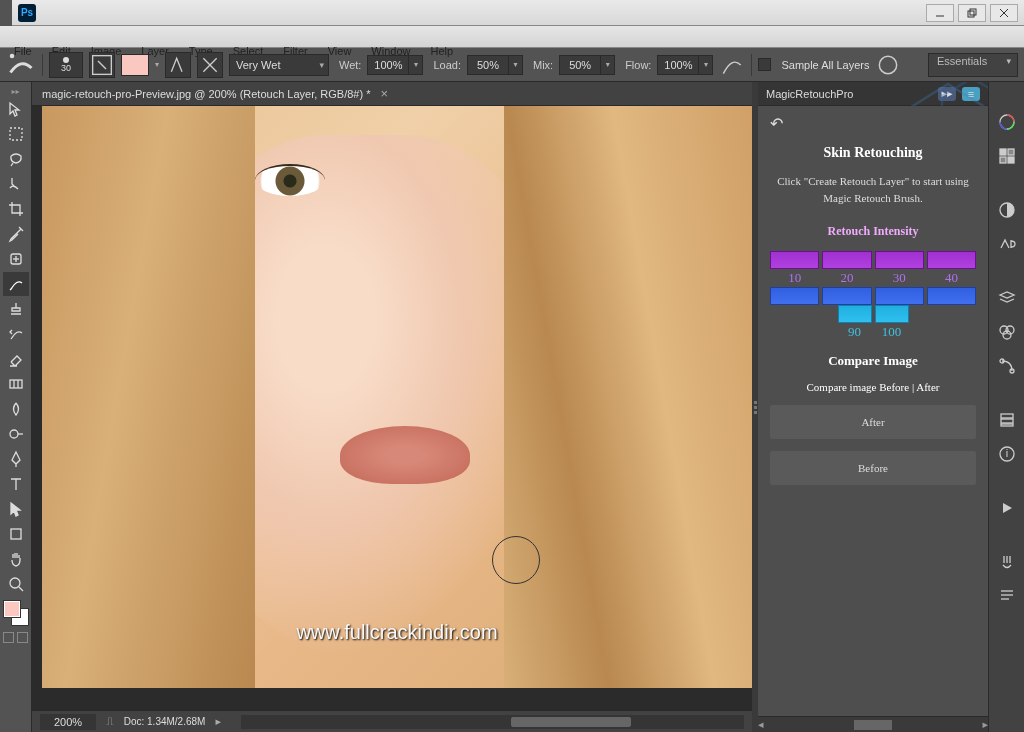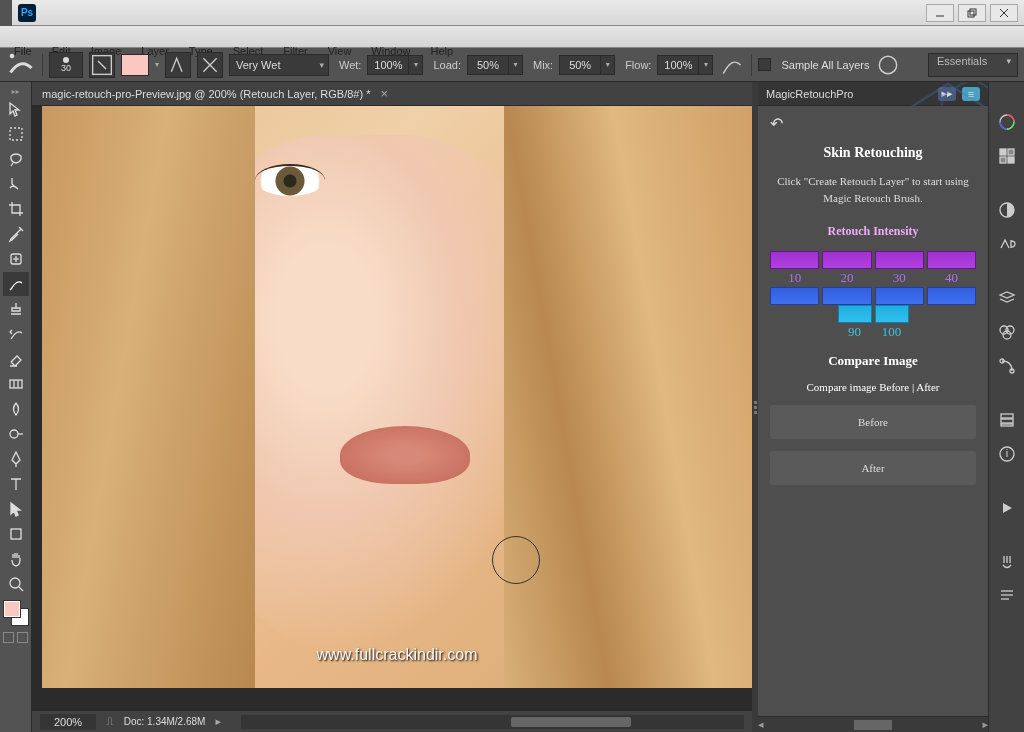--- a/index.html
+++ b/index.html
@@ -52,21 +52,21 @@
 .doc-tab-close { margin-left: 10px; color: #aaa; cursor: pointer; font-size: 13px; }
 .canvas-wrap { flex: 1; position: relative; overflow: hidden; background: #2b2b2b; }
 .canvas { position: absolute; left: 10px; top: 0; right: 0; bottom: 22px; background: #444; overflow: hidden; }
 .face-img { width: 100%; height: 100%; position: relative; background: linear-gradient(135deg, #e8c090 0%, #f0d0a8 30%, #e8b888 60%, #d8a870 100%); }
 .face-img::before { content: ""; position: absolute; left: 18%; top: 5%; width: 55%; height: 90%; background: radial-gradient(ellipse at 40% 35%, #f8dcc8 15%, #f0c8b0 40%, transparent 70%); border-radius: 40% 40% 50% 50%; }
 .eye { position: absolute; left: 30%; top: 10%; width: 70px; height: 32px; background: radial-gradient(circle at 50% 50%, #2a2a1a 6px, #6a5a3a 7px 14px, #fff 15px 28px, transparent 30px); border-radius: 50%; border-top: 2px solid #3a2a1a; }
 .lips { position: absolute; left: 42%; top: 55%; width: 130px; height: 58px; background: radial-gradient(ellipse, #d88878 20%, #c87060 80%); border-radius: 50% 50% 40% 40%; }
 .hair-left { position: absolute; left: 0; top: 0; width: 30%; height: 100%; background: linear-gradient(100deg, #c89860, #d8b078 40%, #b88850); }
 .hair-right { position: absolute; right: 0; top: 0; width: 35%; height: 100%; background: linear-gradient(260deg, #d0a068, #e0b880 40%, #b88850 70%, #d8b078); }
 .brush-cursor { position: absolute; left: 450px; top: 430px; width: 48px; height: 48px; border: 1px solid #333; border-radius: 50%; }
-.watermark { position: absolute; left: 50%; bottom: 24px; transform: translateX(-50%); color: #f8f8f8; font-size: 16px; text-shadow: 1px 1px 2px #000; font-weight: 500; }
+.watermark { position: absolute; left: 50%; bottom: 44px; transform: translateX(-50%); color: #f8f8f8; font-size: 20px; text-shadow: 1px 1px 2px #000; font-weight: 500; }
 
 .status { height: 22px; background: #424242; display: flex; align-items: center; color: #ddd; padding: 0 8px; gap: 10px; border-top: 1px solid #2a2a2a; }
 .status .zoom { width: 56px; background: #353535; padding: 2px 4px; text-align: center; cursor: text; }
 .status .arrow { color: #aaa; cursor: pointer; }
 .status .doc-info { font-size: 10px; }
 .status .scrollbar-h { flex: 1; height: 14px; background: #353535; margin-left: 10px; display: flex; align-items: center; cursor: pointer; }
 .status .thumb { height: 10px; width: 120px; background: #666; margin-left: 270px; border-radius: 2px; }
 
 .panel-area { width: 230px; background: #424242; display: flex; flex-direction: column; position: relative; overflow: hidden; }
 .panel-area .deco { position: absolute; right: -30px; top: -10px; width: 140px; height: 120px; opacity: 0.3; pointer-events: none; }
@@ -405,22 +405,22 @@
           <div class="int-cell"></div>
           <div class="int-cell"></div>
         </div>
         <div class="int-row int-lbl3">
           <div class="int-cell">90</div>
           <div class="int-cell">100</div>
         </div>
       </div>
       <div class="panel-h1" style="font-size:13px">Compare Image</div>
       <div class="compare-txt">Compare image Before | After</div>
+      <div class="panel-btn">After</div>
       <div class="panel-btn">Before</div>
-      <div class="panel-btn">After</div>
     </div>
     <div class="panel-scroll">
         <span>◂</span>
         <div class="thumb2"></div>
         <span>▸</span>
       </div>
   </div>
 
   <div class="right-dock">
     <div class="dock-icon">

